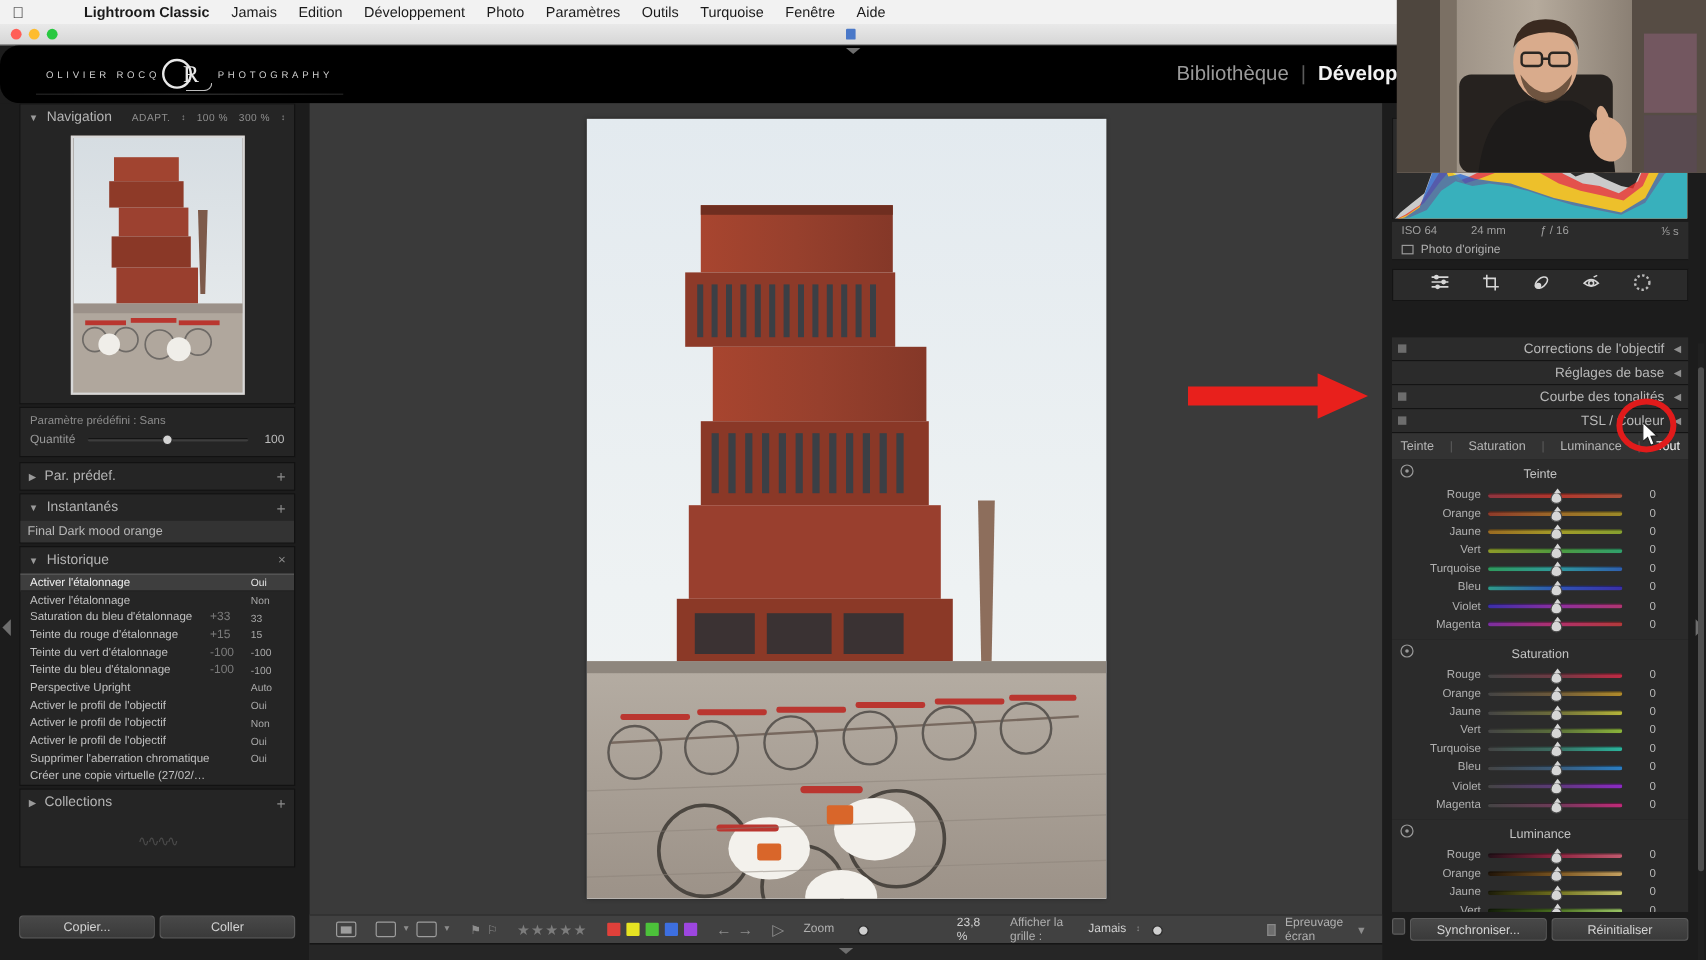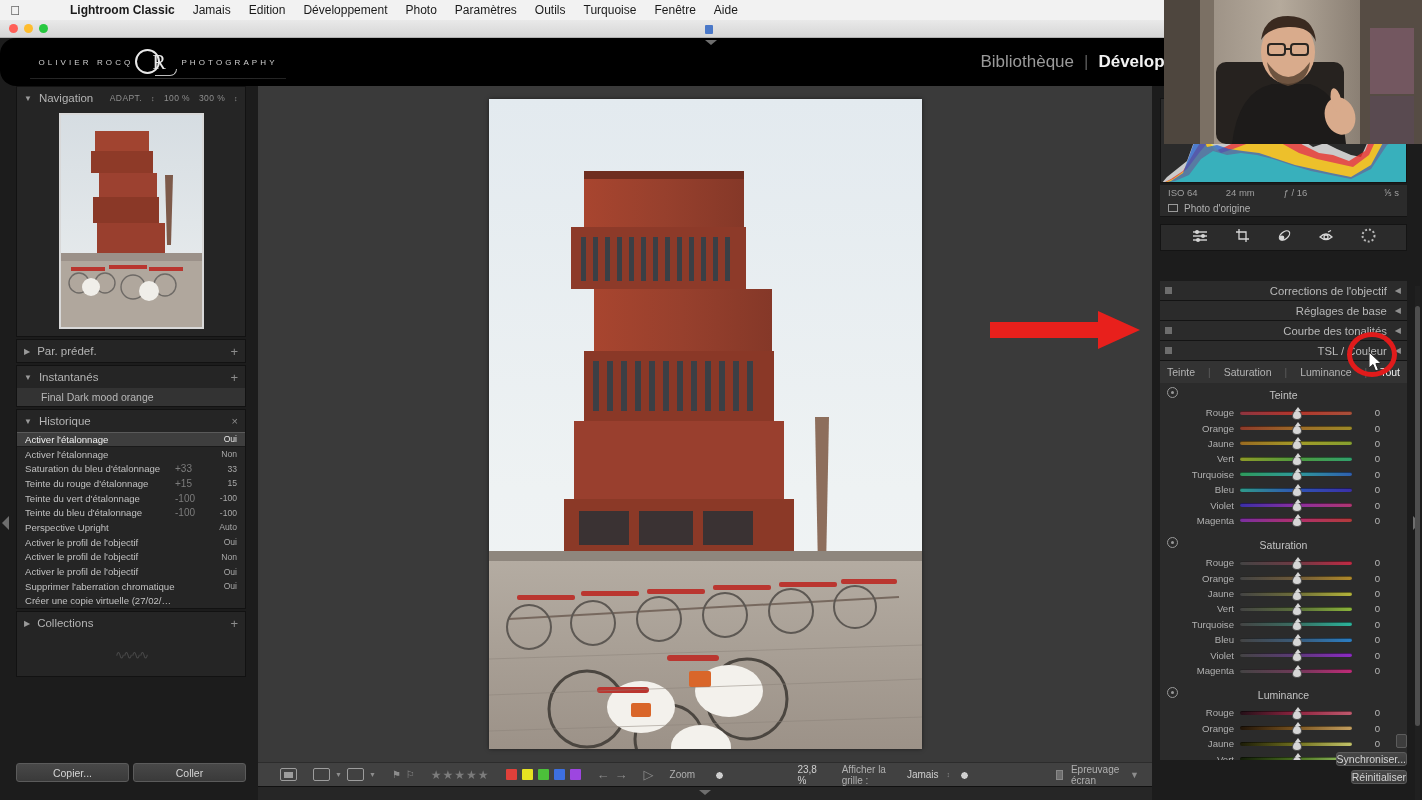--- a/index.html
+++ b/index.html
@@ -75,29 +75,29 @@
     padding:5px 8px 0; }
   .preset-line { font-size:9.5px; color:#8e8e8e; margin-bottom:5px; }
   .qty-row { display:flex; align-items:center; gap:6px; font-size:10px; color:#9a9a9a; }
   .qty-row .lbl { width:42px; }
   .qty-track { flex:1; height:3px; background:#3d3d3d; border-radius:2px; position:relative;
     border-top:1px solid #141414; }
   .qty-knob { position:absolute; left:46%; top:-4px; width:9px; height:9px;
     background:#d3d3d3; border-radius:50%; border:1px solid #2a2a2a; }
   .qty-row .val { width:24px; text-align:right; color:#bdbdbd; font-size:10px; }
 
-  .snaprow { height:18px; display:flex; align-items:center; padding:0 24px;
+  .snaprow { height:18px; display:flex; align-items:center; padding:0 6px;
     font-size:10.5px; color:#b8b8b8; background:#333; }
 
   .hist-list { padding:0; }
   .hrow { height:14.7px; display:flex; align-items:center; padding:0 8px;
     font-size:9.6px; color:#c0c0c0; }
   .hrow .nm { flex:1; white-space:nowrap; overflow:hidden; text-overflow:ellipsis; }
   .hrow .d1 { width:34px; text-align:left; color:#7c7c7c; font-size:10px; }
-  .hrow .d2 { width:28px; text-align:right; color:#a8a8a8; font-size:8.6px; }
+  .hrow .d2 { width:28px; text-align:left; color:#a8a8a8; font-size:8.6px; }
   .hrow.sel { background:#3e3e3e; border-top:1px solid #5a5a5a; border-bottom:1px solid #1a1a1a; }
   .hrow.sel .nm { color:#f0f0f0; }
   .hrow.sel .d2 { color:#e4e4e4; }
 
   .collections-body { height:42px; display:flex; align-items:center; justify-content:center; }
   .scribble { color:#4a4a4a; font-size:12px; letter-spacing:-2px; }
 
   .lbtns { position:absolute; left:16px; bottom:18px; width:230px; display:flex; gap:4px; }
   .lbtn { flex:1; height:19px; background:linear-gradient(#484848,#3a3a3a);
     border:1px solid #5b5b5b; border-radius:3px; color:#d4d4d4; font-size:10.5px;
@@ -183,21 +183,21 @@
     border-top:1px solid rgba(0,0,0,.45); }
   .srow .kn { position:absolute; left:50%; top:-4px; margin-left:-5px; width:10px; height:11px; }
   .srow .kn::before { content:""; position:absolute; left:1px; top:2px; width:8px; height:8px;
     background:#d6d6d6; border:1px solid #4a4a4a; border-radius:50% 50% 50% 50%/60% 60% 40% 40%; }
   .srow .kn::after { content:""; position:absolute; left:4px; top:-1px;
     border-left:3px solid transparent; border-right:3px solid transparent;
     border-bottom:4px solid #d6d6d6; }
   .srow .vv { width:22px; text-align:right; font-size:9.6px; color:#b8b8b8; }
 
   .rbtns { position:absolute; left:8px; bottom:16px; width:247px; display:flex;
-    align-items:flex-end; gap:4px;flex-direction:column; }
+    align-items:flex-start; gap:4px; }
   .sync-sq { width:11px; height:14px; background:#3d3d3d; border:1px solid #5c5c5c; border-radius:2px; }
   .rbtn { flex:1; height:19px; background:linear-gradient(#484848,#3a3a3a);
     border:1px solid #5b5b5b; border-radius:3px; color:#d4d4d4; font-size:10.5px;
     display:flex; align-items:center; justify-content:center; }
 
   
   .side-tri { position:absolute; width:0; height:0; }
   .lt-tri { left:2px; top:430px; border-top:7px solid transparent;
     border-bottom:7px solid transparent; border-right:7px solid #6e6e6e; }
   .rt-tri { right:2px; top:430px; border-top:7px solid transparent;
@@ -335,20 +335,30 @@
               </g>
               <g fill="#f0eee9">
                   <circle cx="30" cy="172" r="9"></circle>
                   <circle cx="88" cy="176" r="10"></circle>
                 </g>
             </svg>
           </div>
         </div>
       </div>
 
+      <div class="preset-strip">
+        <div class="preset-line">Paramètre prédéfini : Sans</div>
+        <div class="qty-row">
+          <span class="lbl">Quantité</span>
+          <span class="qty-track">
+              <i class="qty-knob"></i>
+            </span>
+          <span class="val">100</span>
+        </div>
+      </div>
 
       <div class="ppanel">
         <div class="phead">
           <span class="tw">▶</span>
           <span class="lbl">Par. prédef.</span>
           <span class="plus">+</span>
         </div>
       </div>
 
       <div class="ppanel">

